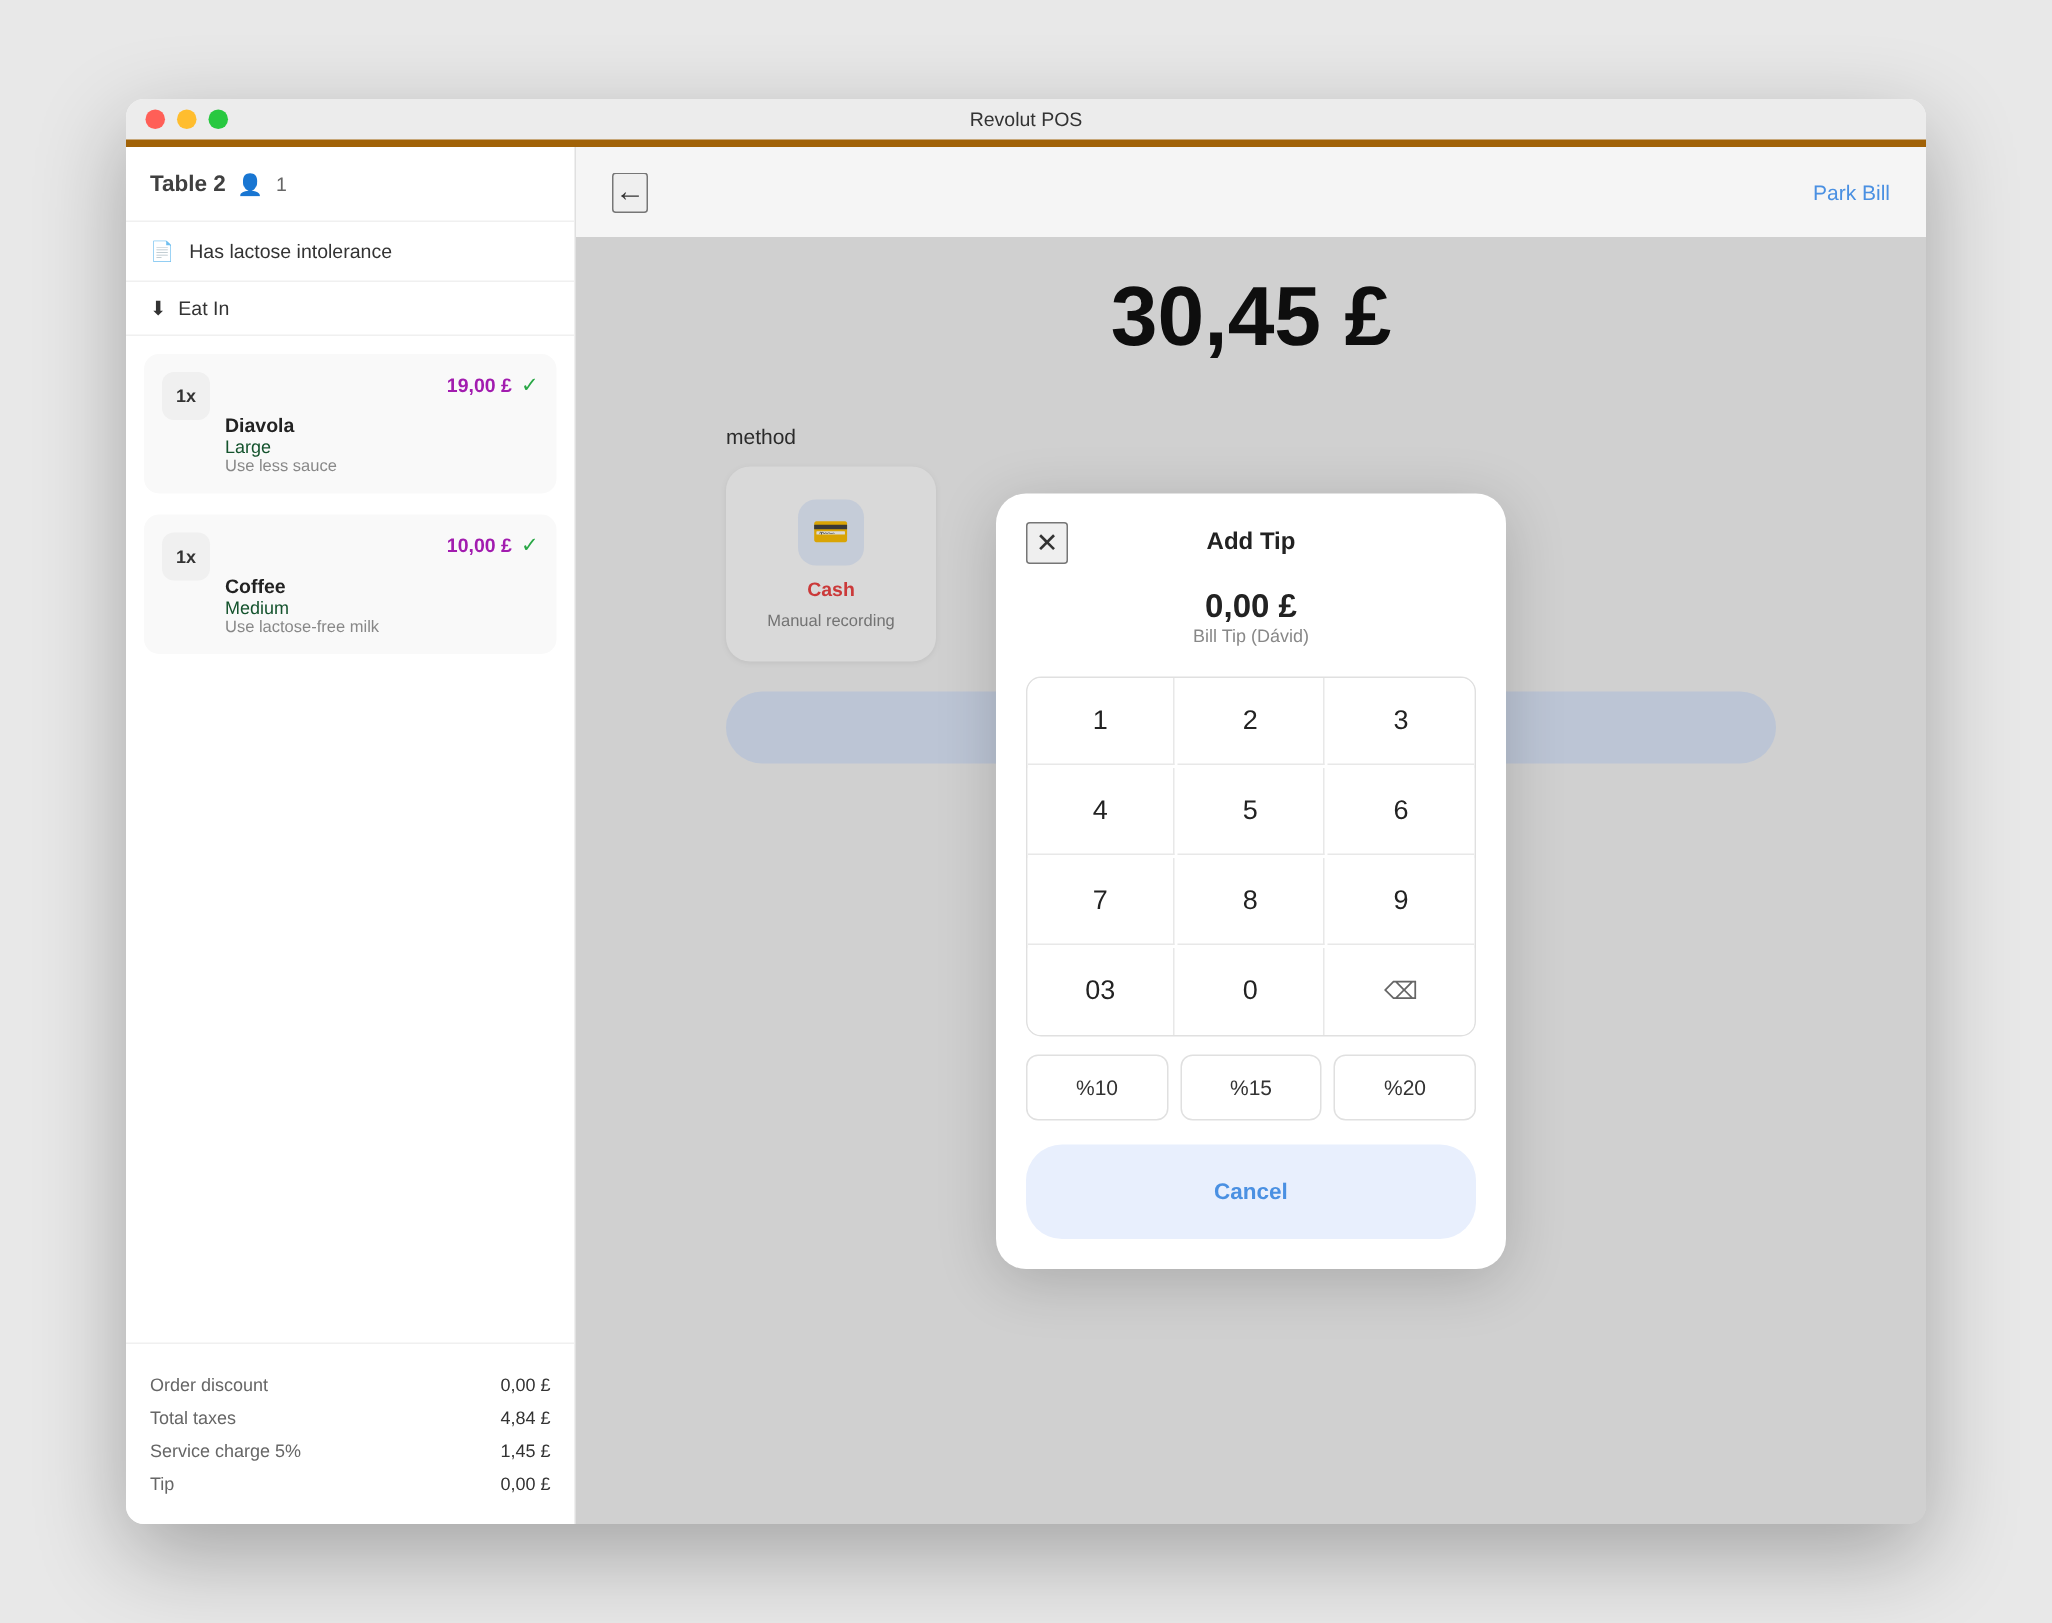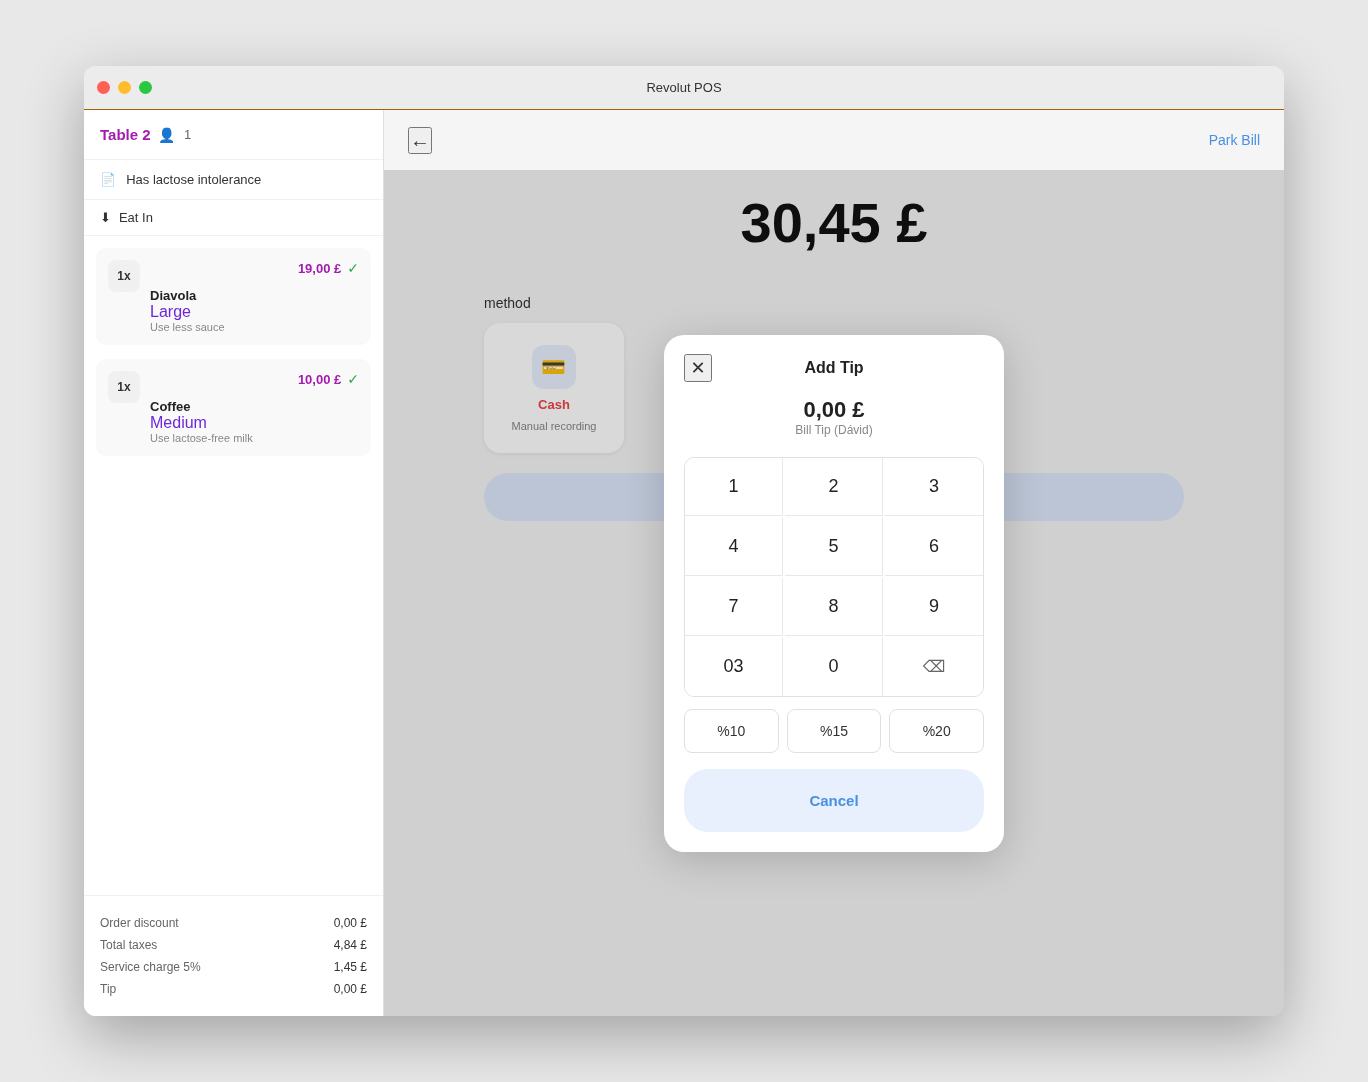--- a/index.html
+++ b/index.html
@@ -16,25 +16,25 @@
       height: 950px;
       background: #f5f5f5;
       border-radius: 12px;
       box-shadow: 0 20px 60px rgba(0,0,0,0.3);
       overflow: hidden;
       display: flex;
       flex-direction: column;
     }
     .title-bar {
       background: #ececec;
-      height: 44px;
+      height: 32px;
       display: flex;
       align-items: center;
       padding: 0 13px;
-      border-bottom: 1px solid #a16207;
+      border-bottom: 5px solid #a16207;
       position: relative;
     }
     .traffic-lights {
       display: flex;
       gap: 8px;
     }
     .traffic-light {
       width: 13px;
       height: 13px;
       border-radius: 50%;
@@ -66,21 +66,21 @@
     .sidebar-header {
       padding: 16px;
       border-bottom: 1px solid #f0f0f0;
       display: flex;
       align-items: center;
       gap: 8px;
     }
     .sidebar-header-title {
       font-size: 15px;
       font-weight: 600;
-      color: #a21caf;
+      color: #404040;
     }
     .sidebar-header-icon {
       color: #666;
       font-size: 14px;
     }
     .sidebar-note {
       padding: 12px 16px;
       display: flex;
       align-items: center;
       gap: 10px;
@@ -129,22 +129,22 @@
     .item-details {
       flex: 1;
       margin-top: 28px;
     }
     .item-name {
       font-size: 13px;
       font-weight: 600;
       color: #222;
     }
     .item-modifier {
-      font-size: 16px;
-      color: #6d28d9;
+      font-size: 12px;
+      color: #14532d;
     }
     .item-note {
       font-size: 11px;
       color: #888;
     }
     .item-price-check {
       display: flex;
       align-items: center;
       gap: 6px;
     }

